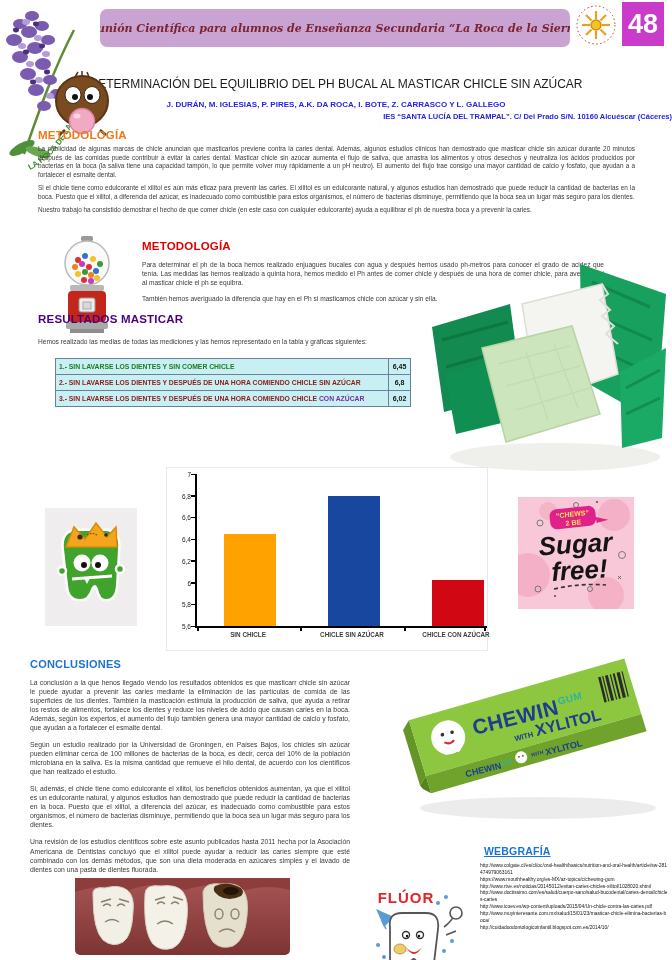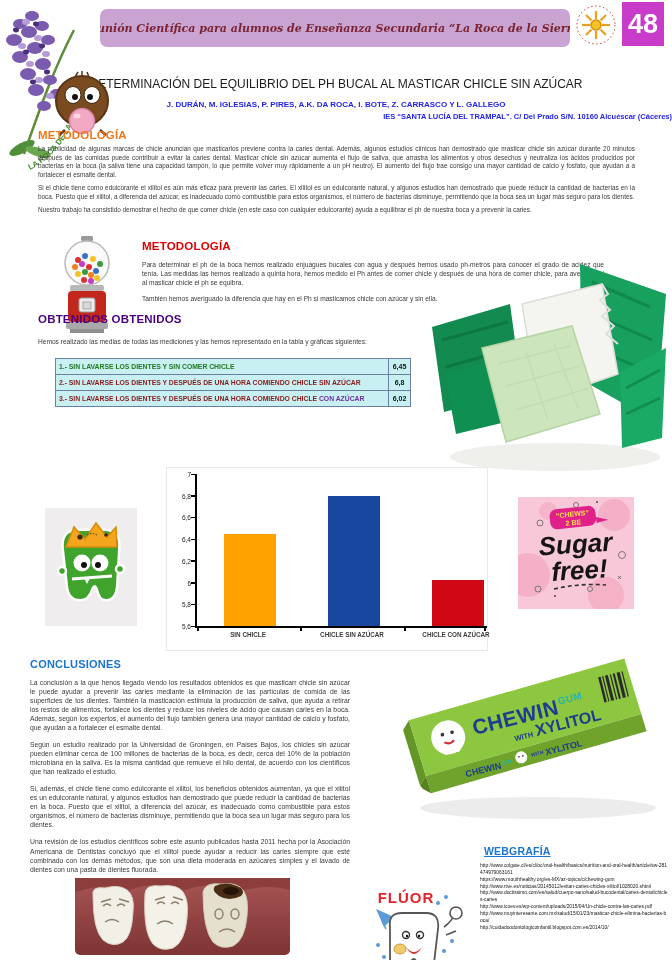--- a/index.html
+++ b/index.html
@@ -204,21 +204,21 @@
       <rect x="6" y="86" width="42" height="7" rx="2" fill="#A9A9A9"></rect>
       <rect x="10" y="93" width="34" height="4" fill="#8F8F8F"></rect>
     </svg>
   </div>
   <div class="abs sec-heading met-head" style="color: rgb(224, 0, 0);">METODOLOGÍA</div>
   <div class="abs body-text met-text">
     <p>Para determinar el ph de la boca hemos realizado enjuagues bucales con agua y después hemos usado ph-metros para conocer el grado de acidez que tenía. Las medidas las hemos realizado a quinta hora, hemos medido el Ph antes de comer chicle y después de una hora de comer chicle, para averiguar si al masticar chicle el ph se equibra.</p>
     <p>También hemos averiguado la diferencia que hay en el Ph si masticamos chicle con azúcar y sin ella.</p>
   </div>
 
-  <div class="abs sec-heading res-head" style="color: rgb(75, 0, 130);">OBTENIDOS OBTENIDOS</div>
+  <div class="abs sec-heading res-head" style="color: rgb(75, 0, 130);">RESULTADOS MASTICAR</div>
   <div class="abs body-text res-intro">Hemos realizado las medias de todas las mediciones y las hemos representado en la tabla y gráficas siguientes:</div>
 
   <div class="abs" style="left:430px;top:252px;width:242px;height:235px;">
     <svg width="242" height="235" viewBox="0 0 242 235">
       <ellipse cx="125" cy="205" rx="105" ry="14" fill="#EFEFEC"></ellipse>
       <polygon points="150,12 236,42 226,170 152,128" fill="#17A05E"></polygon>
       <path d="M162 30 L220 55 M158 60 L222 88 M156 92 L218 120" stroke="#0E7A44" stroke-width="3" fill="none" opacity="0.6"></path>
       <polygon points="2,75 80,52 92,140 14,160" fill="#128A50"></polygon>
       <path d="M12 88 L78 70 M16 115 L84 96" stroke="#0B6B3C" stroke-width="3" opacity="0.6"></path>
       <polygon points="15,122 72,106 84,168 26,182" fill="#0F8F52"></polygon>

